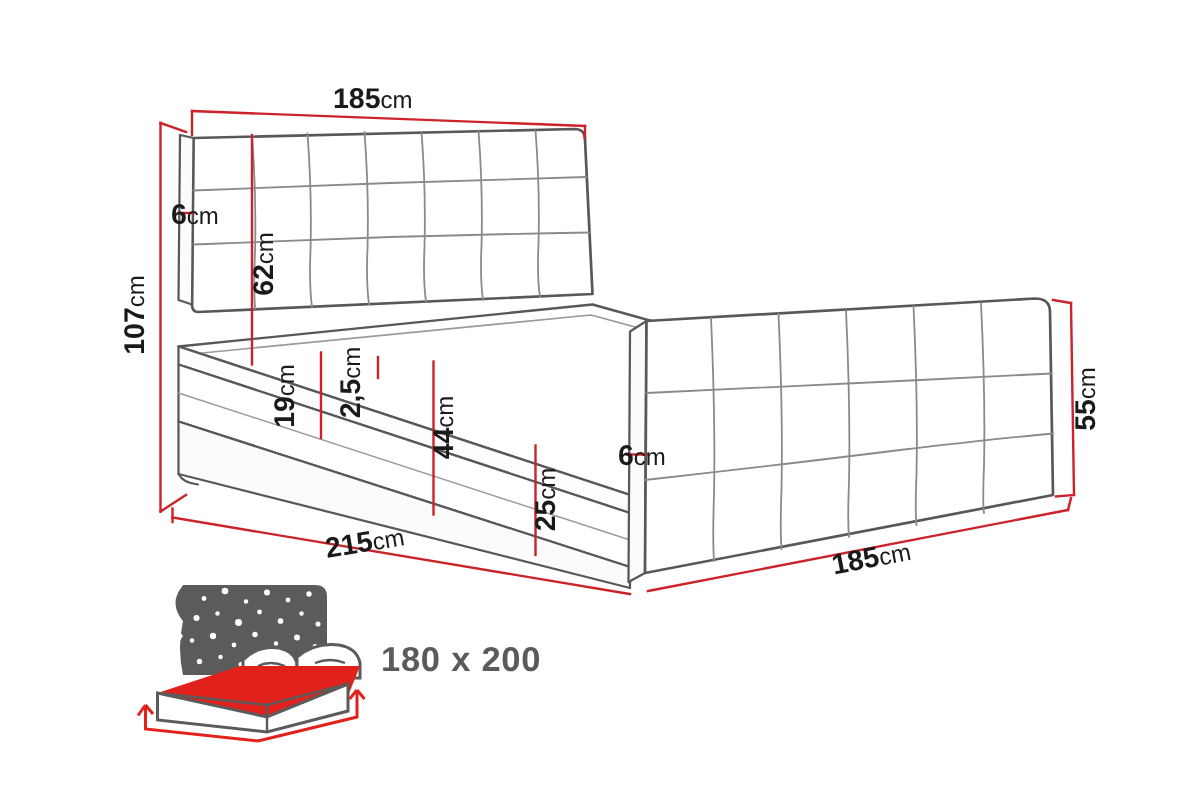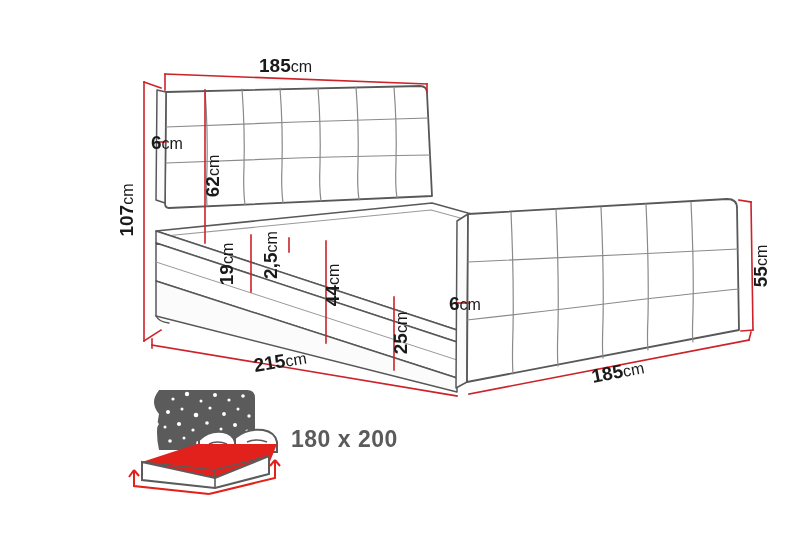--- a/index.html
+++ b/index.html
@@ -12,21 +12,20 @@
     height: 533px;
     position: relative;
     font-family: "Liberation Sans", sans-serif;
     overflow: hidden;
   }
   #stage {
     position: absolute;
     left: 0; top: 0;
     width: 680px;
     height: 533px;
-    padding-left: 37px;
   }
   #stage svg {
     display: block;
   }
   .dimtext {
     font-family: "Liberation Sans", sans-serif;
     font-size: 19px;
     fill: #1a1a1a;
   }
   .dimtext .num {

